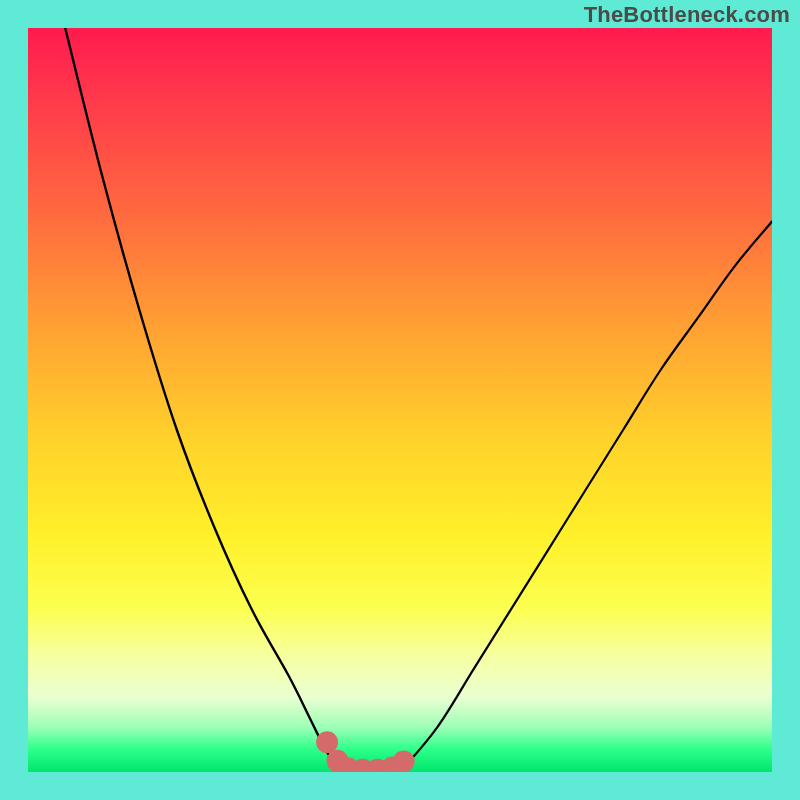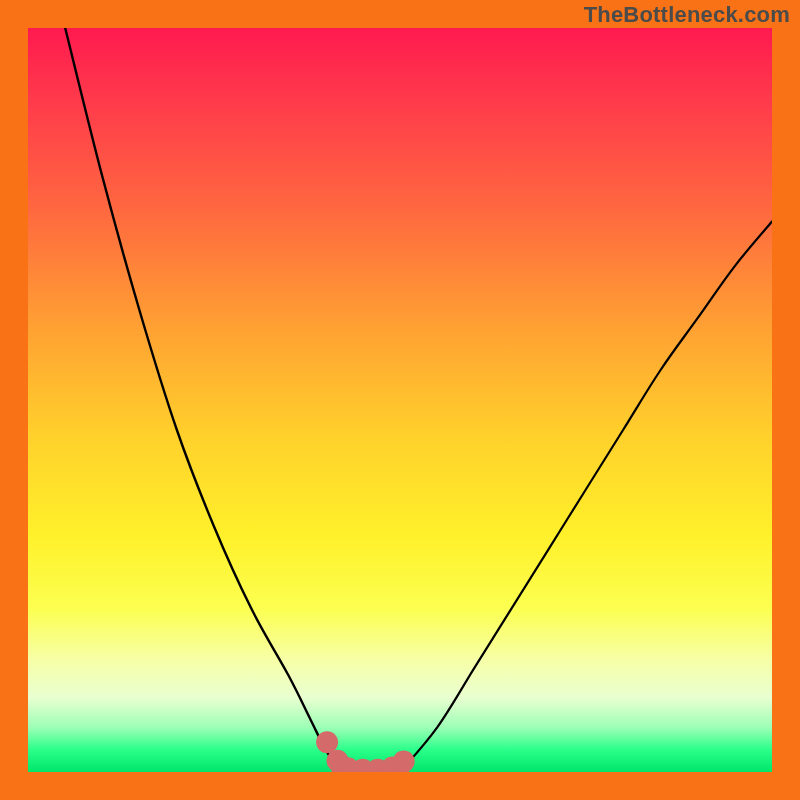--- a/index.html
+++ b/index.html
@@ -10,21 +10,21 @@
     background: #000;
     overflow: hidden;
     font-family: Arial, Helvetica, sans-serif;
   }
   .frame {
     position: absolute;
     left: 0;
     top: 0;
     width: 800px;
     height: 800px;
-    background: #f97316;
+    background: #5eead4;
   }
   .plot {
     position: absolute;
     left: 28px;
     top: 28px;
     width: 744px;
     height: 744px;
     background: linear-gradient(to bottom,
       #ff1a4f 0%,
       #ff3b4b 10%,

